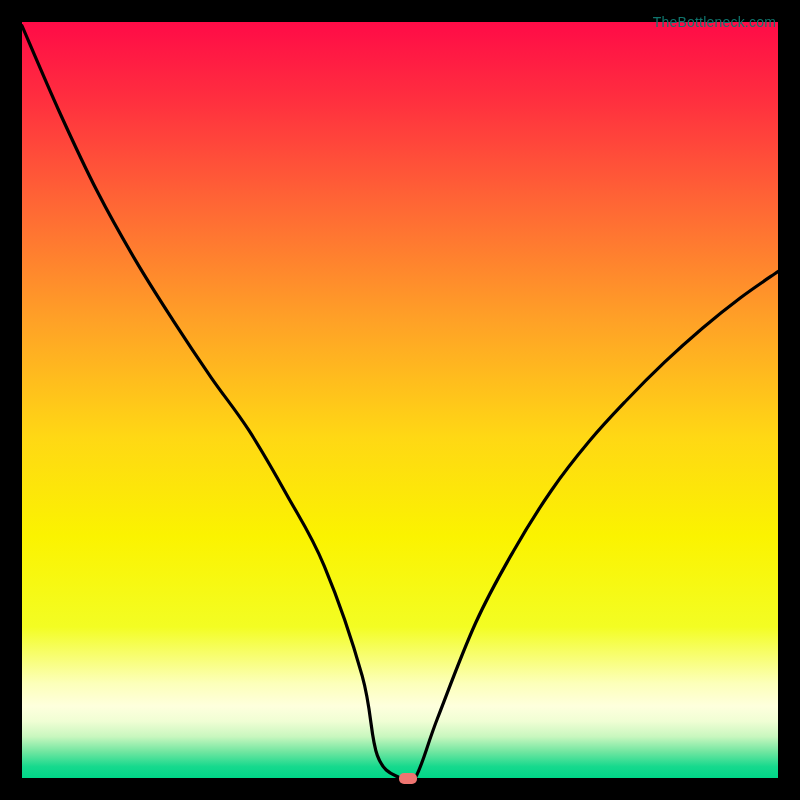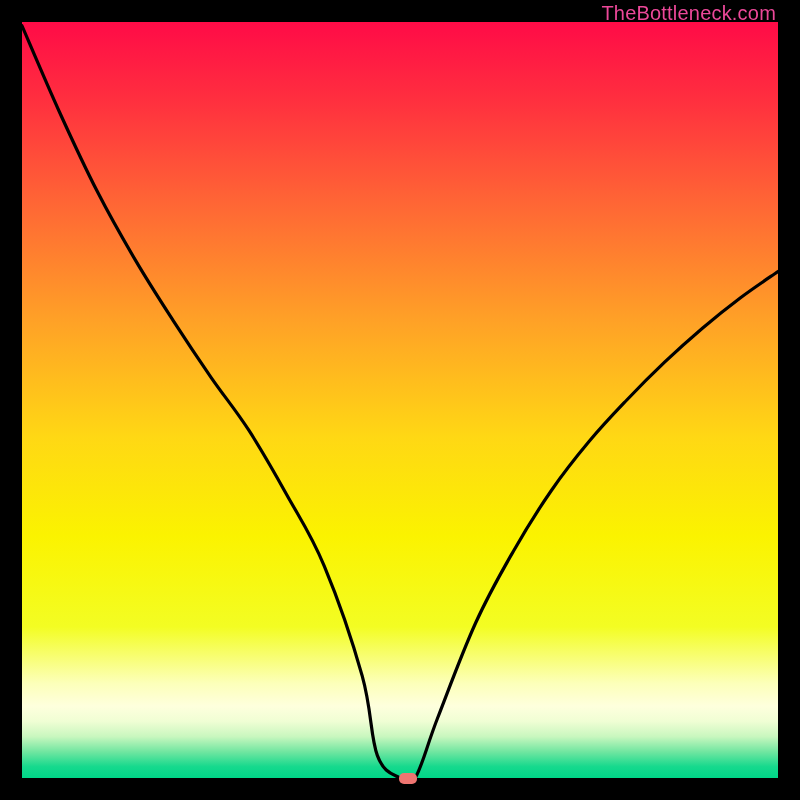--- a/index.html
+++ b/index.html
@@ -13,26 +13,26 @@
   .frame {
     position: absolute;
     left: 22px;
     top: 22px;
     width: 756px;
     height: 756px;
     background: #000;
   }
   .watermark {
     position: absolute;
-    top: 2px;
+    top: 14px;
     right: 24px;
     font-family: Arial, Helvetica, sans-serif;
-    font-size: 20px;
+    font-size: 14px;
     font-weight: 500;
-    color: #ec4899;
+    color: #0f766e;
     letter-spacing: 0.2px;
   }
   .plot {
     position: absolute;
     left: 0;
     top: 0;
     width: 756px;
     height: 756px;
   }
   .marker {

